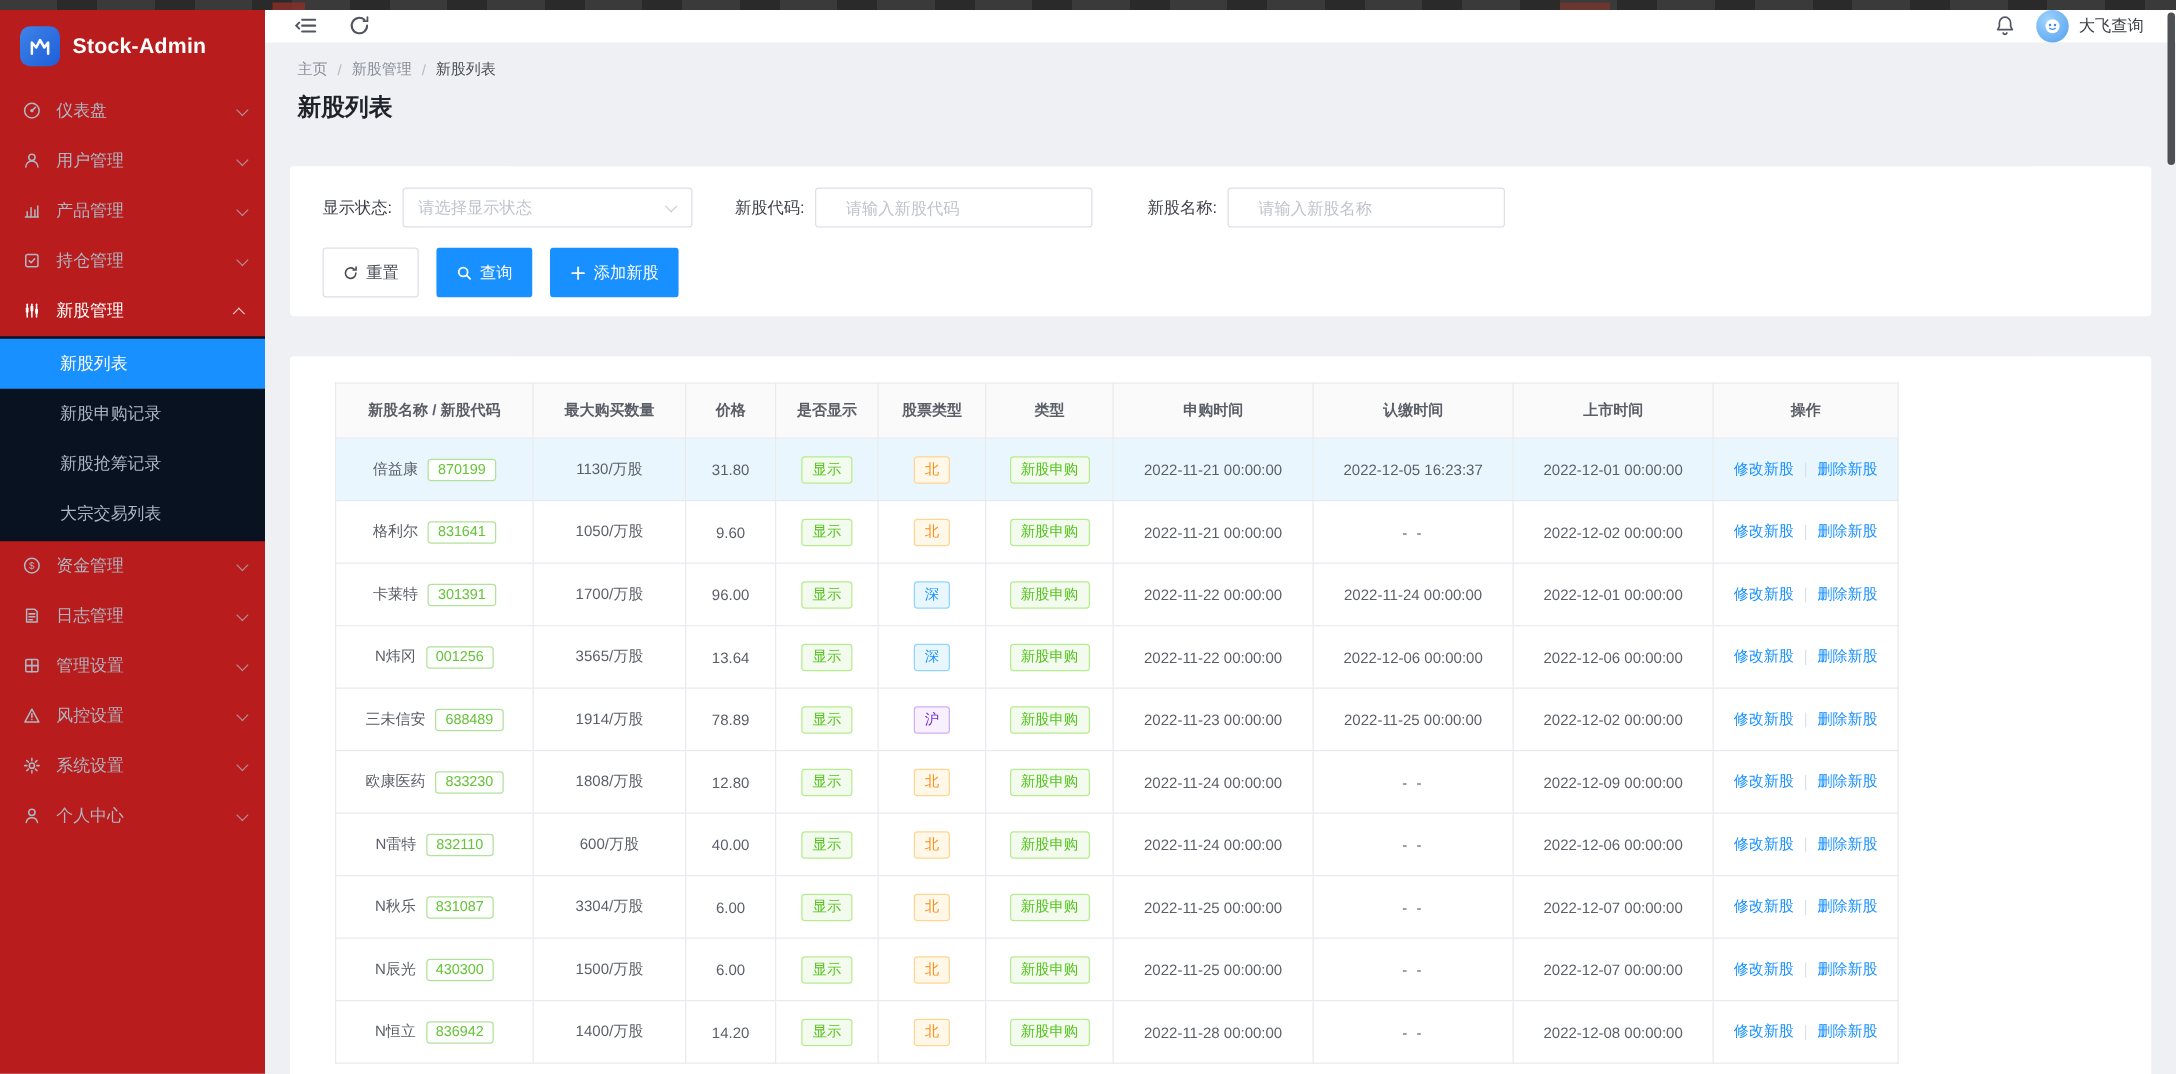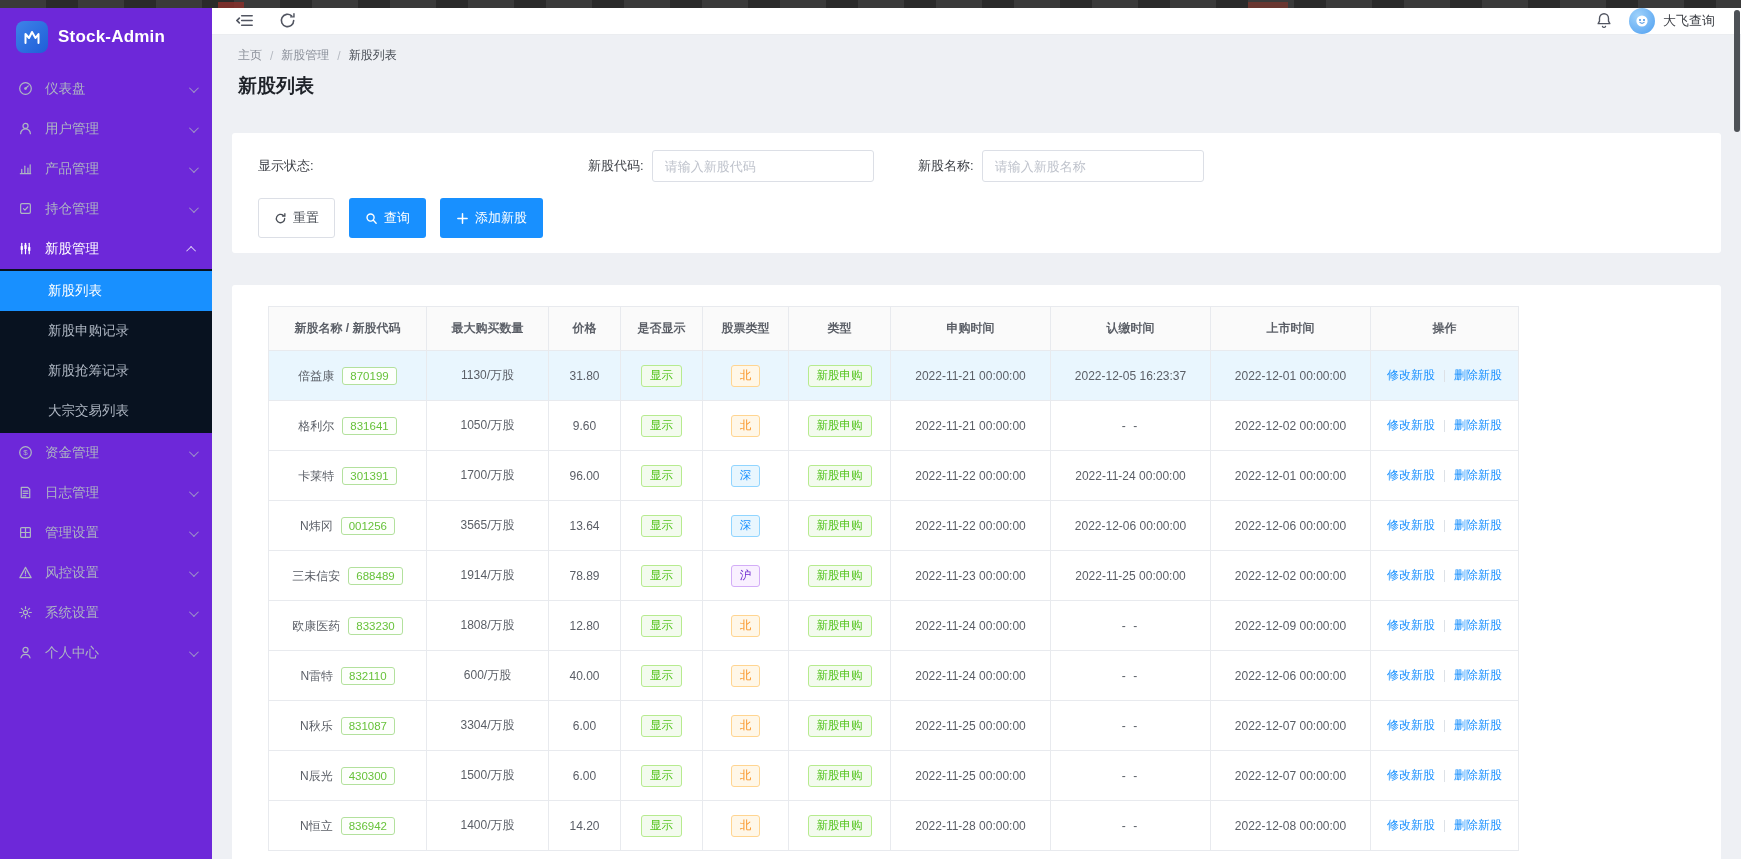--- a/index.html
+++ b/index.html
@@ -8,21 +8,21 @@
 
   
   .top-strip { position:absolute; top:0; left:0; width:1741px; height:8px; background:#2a2a2a;
     background-image:repeating-linear-gradient(90deg,#3a3a3a 0 46px,#2a2a2a 46px 78px); z-index:50; }
   .top-strip .red-frag { position:absolute; top:2px; left:218px; width:26px; height:6px; background:#8d2f2a; opacity:.8; }
   .top-strip .red-frag2 { position:absolute; top:2px; left:1248px; width:40px; height:6px; background:#7d342c; opacity:.7; }
 
   .app { position:absolute; top:8px; left:0; width:1741px; height:851px; display:flex; }
 
   
-  .sidebar { width:212px; height:100%; background:#6d28d9; flex:0 0 212px; overflow:hidden; }
+  .sidebar { width:212px; height:100%; background:#b91c1c; flex:0 0 212px; overflow:hidden; }
   .logo-row { display:flex; align-items:center; gap:10px; padding:13px 16px 12px; }
   .logo-box { width:32px; height:32px; border-radius:8px; background:linear-gradient(135deg,#3e83e8,#1e5ed8);
     display:flex; align-items:center; justify-content:center; }
   .logo-box svg { width:20px; height:20px; }
   .logo-text { color:#fff; font-size:17px; font-weight:bold; letter-spacing:.2px; }
 
   .menu { margin-top:4px; }
   .menu-item { height:40px; display:flex; align-items:center; padding:0 16px 0 18px;
     color:#aeb6c2; font-size:13.5px; cursor:pointer; }
   .menu-item .mi-icon { width:16px; height:16px; margin-right:11px; display:inline-flex; color:#aeb6c2; }
@@ -60,21 +60,21 @@
 
   .card { background:#fff; border-radius:3px; margin:0 20px; }
   .filter-card { margin-top:34px; padding:17px 26px 15px; }
   .filter-row { display:grid; grid-template-columns:330px 330px 330px; align-items:center; }
   .f-group { display:flex; align-items:center; }
   .f-label { font-size:13px; color:#3c3f45; margin-right:8px; white-space:nowrap; }
   .f-select, .f-input { height:32px; border:1px solid #dcdfe6; border-radius:3px; background:#fff; font-size:13px; }
   .f-select { width:232px; display:flex; align-items:center; justify-content:space-between; padding:0 12px; cursor:pointer; }
   .f-select .ph { color:#bfc3cc; }
   .f-select .chev { color:#b6bac2; margin-right:2px; }
-  .f-input { width:222px; padding:0 12px; color:#303133; outline:none; }
+  .f-input { width:222px; padding:0 24px; color:#303133; outline:none; }
   .f-input::placeholder { color:#bfc3cc; }
 
   .btn-row { margin-top:16px; display:flex; gap:14px; }
   .btn { height:40px; display:inline-flex; align-items:center; gap:6px; padding:0 15px;
     border-radius:3px; font-size:13px; cursor:pointer; border:1px solid transparent; }
   .btn svg { width:13px; height:13px; }
   .btn-plain { background:#fff; border-color:#dcdfe6; color:#4a4f57; }
   .btn-primary { background:#1890ff; color:#fff; }
 
   
@@ -292,20 +292,24 @@
         <span class="sep">/</span>
         <span class="current">新股列表</span>
       </div>
       <div class="page-title">新股列表</div>
     </div>
 
     <div class="card filter-card">
       <div class="filter-row">
         <div class="f-group">
           <span class="f-label">显示状态:</span>
+          <div class="f-select">
+            <span class="ph">请选择显示状态</span>
+            <span class="chev down"></span>
+          </div>
         </div>
         <div class="f-group">
           <span class="f-label">新股代码:</span>
           <input class="f-input" placeholder="请输入新股代码" style="">
         </div>
         <div class="f-group">
           <span class="f-label">新股名称:</span>
           <input class="f-input" placeholder="请输入新股名称" style="">
         </div>
       </div>

